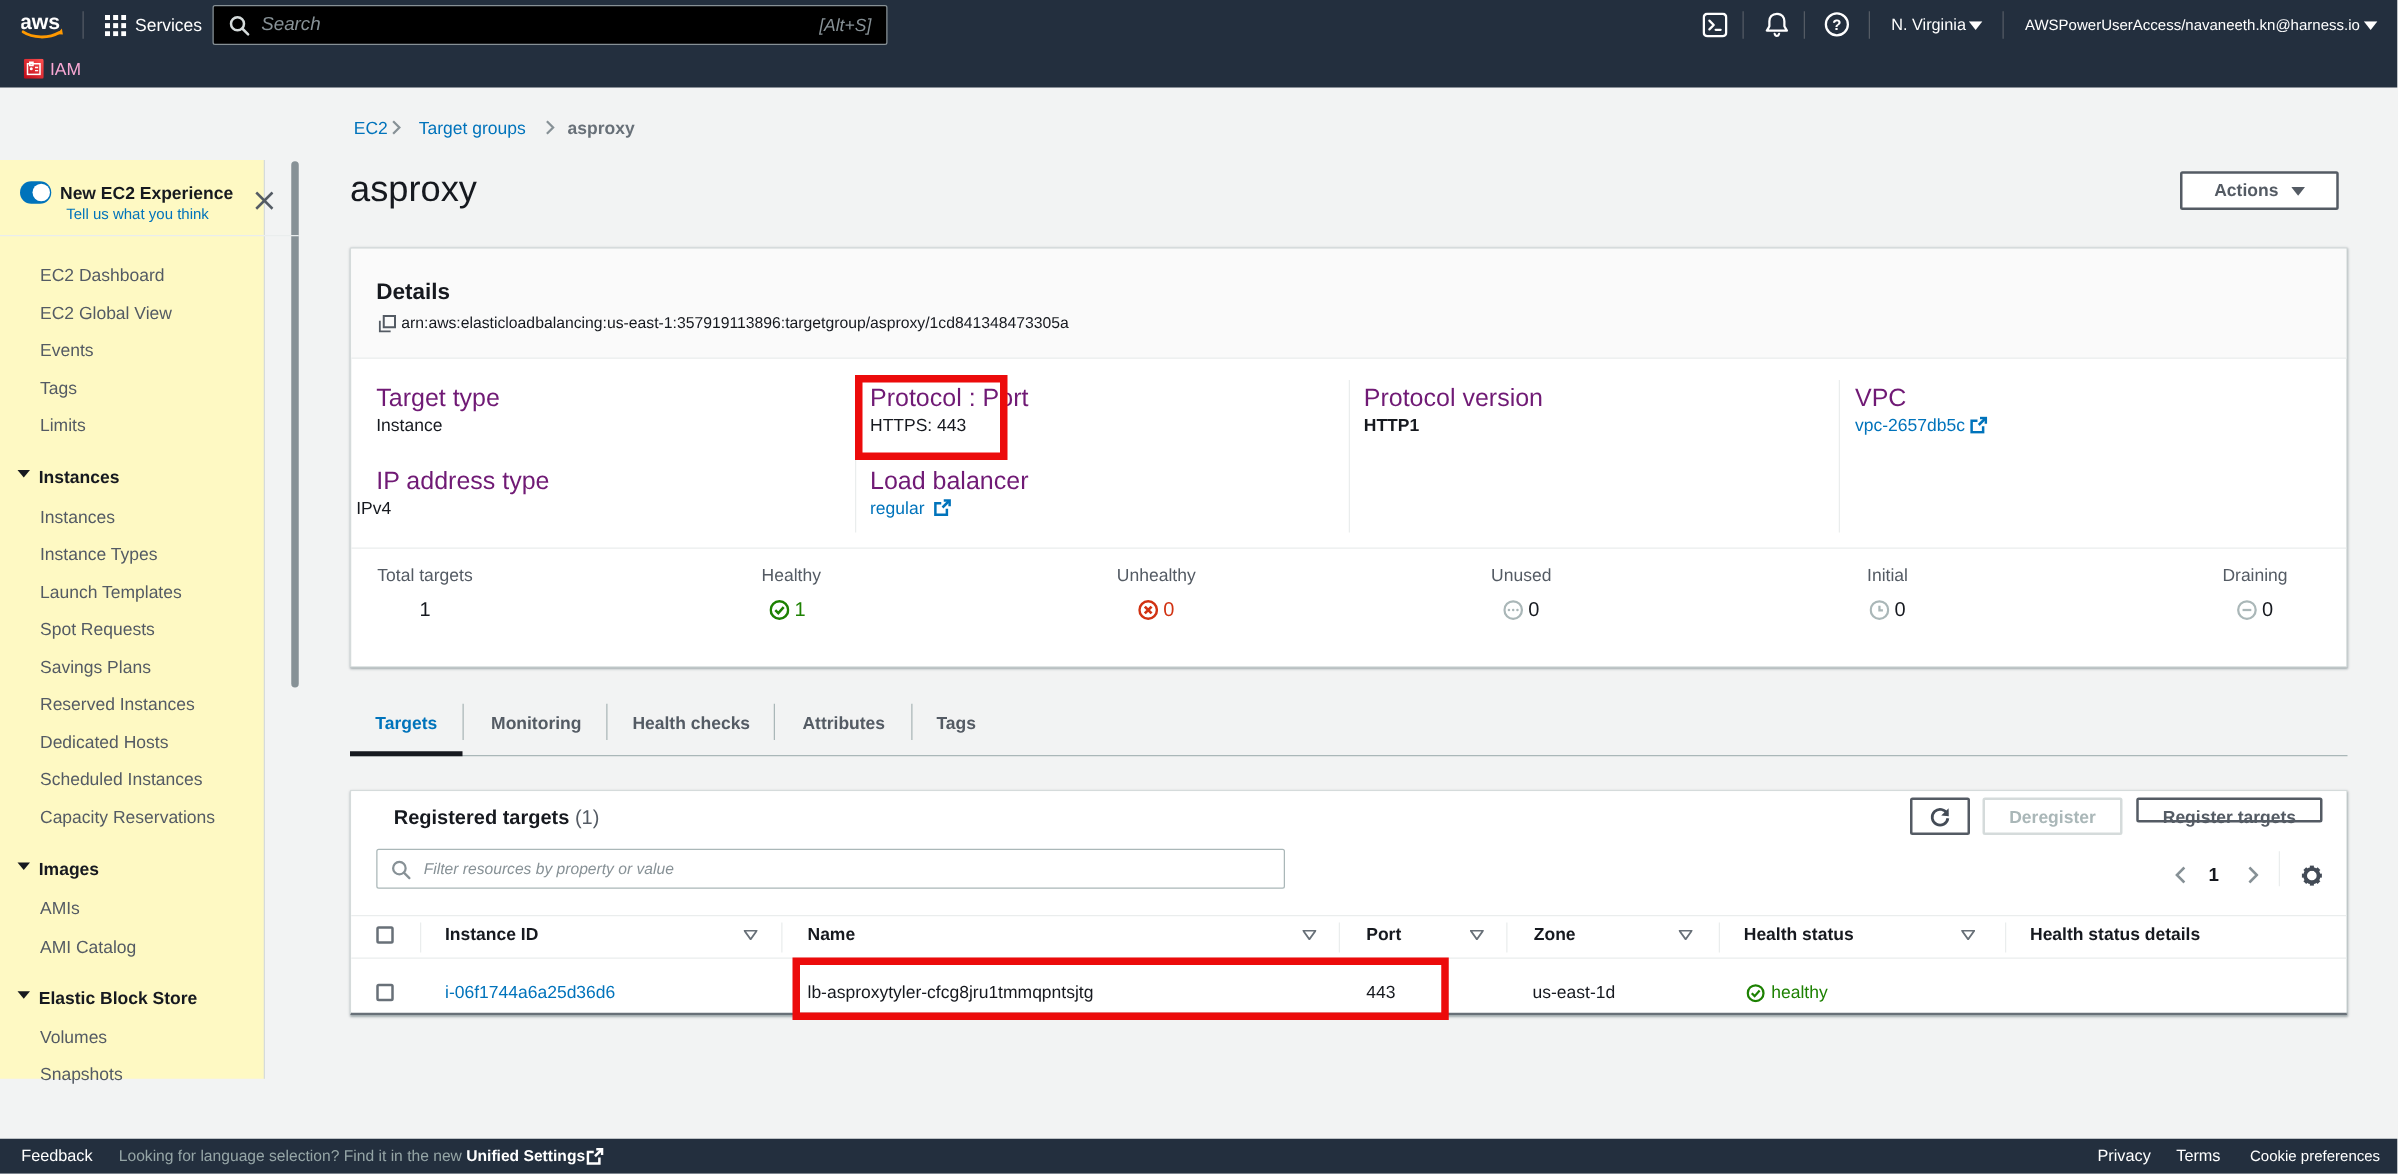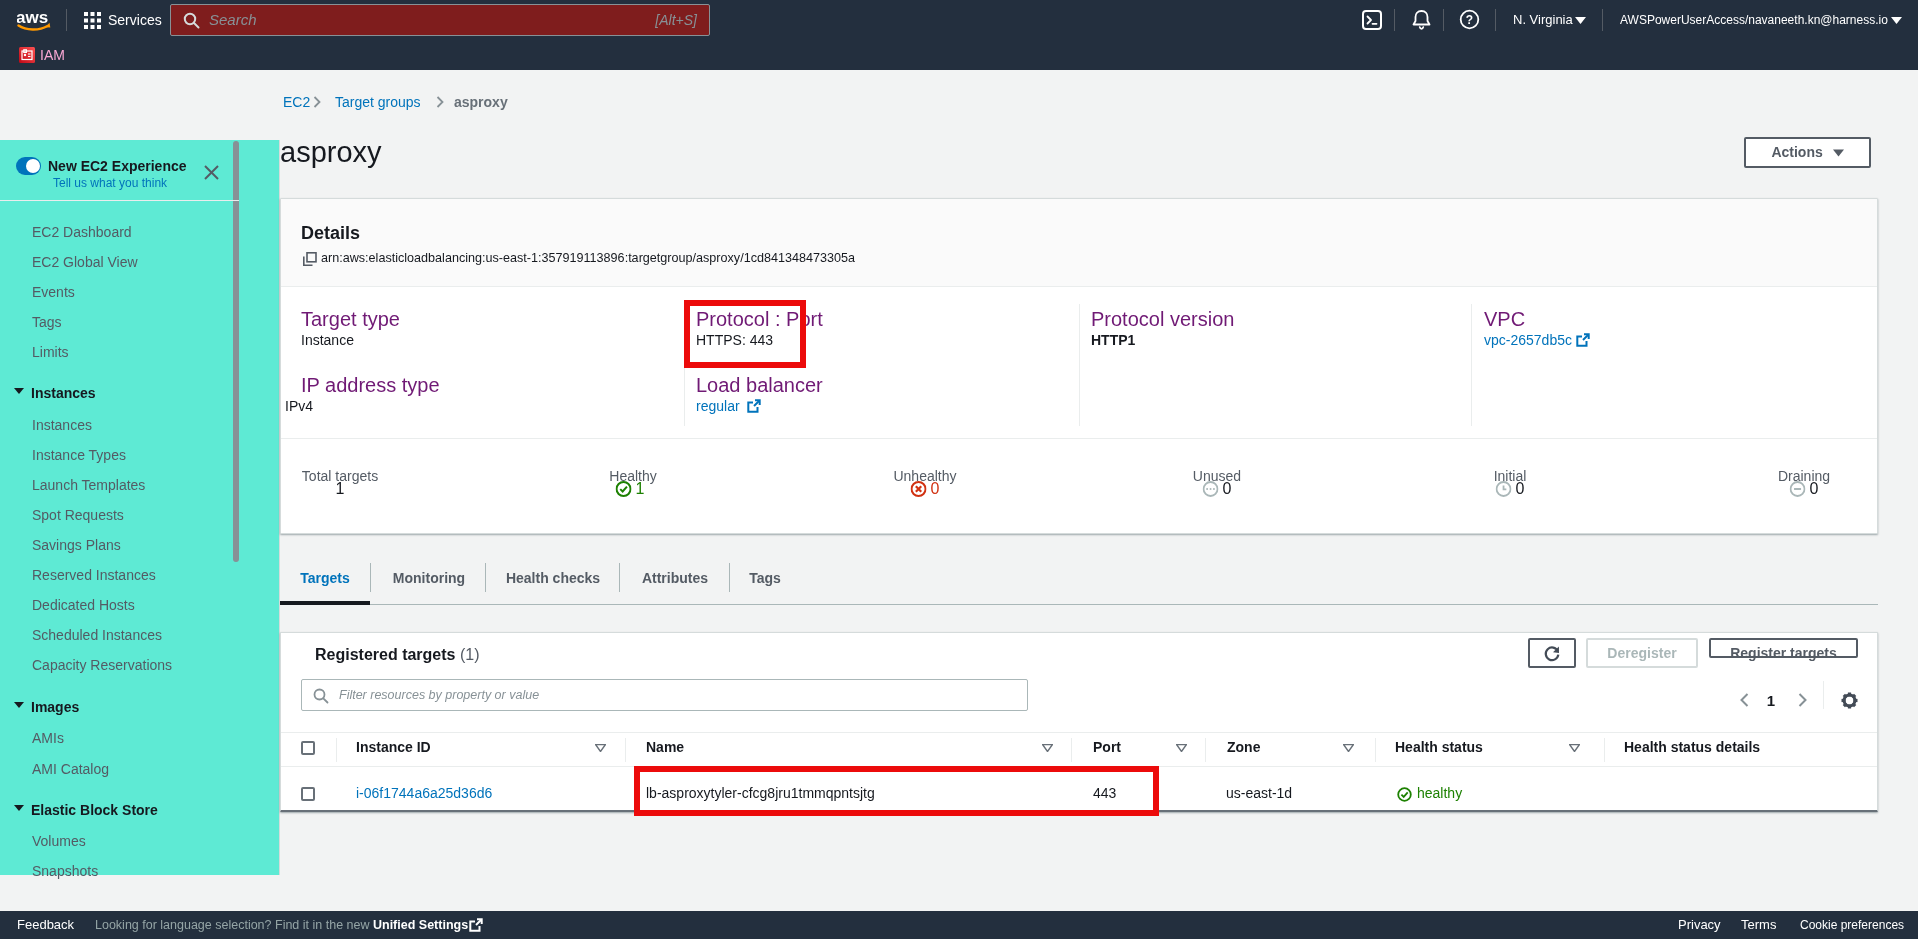--- a/index.html
+++ b/index.html
@@ -4,42 +4,42 @@
 <style>
 * { margin:0; padding:0; box-sizing:border-box; }
 html,body { width:1918px; height:939px; overflow:hidden; }
 body { font-family:"Liberation Sans", sans-serif; background:#f2f3f3; position:relative; color:#16191f; }
 .abs { position:absolute; }
 
 #topnav { position:absolute; left:0; top:0; width:1918px; height:40px; background:#232f3e; }
 #favbar { position:absolute; left:0; top:40px; width:1918px; height:30px; background:#232f3e; }
 .navdiv { position:absolute; width:1px; top:9px; height:22px; background:#545b64; }
 .navtext { position:absolute; color:#ffffff; font-size:14px; line-height:40px; height:40px; }
-#searchbox { position:absolute; left:170px; top:4px; width:540px; height:32px; background:#7f1d1d; border:1px solid #879196; border-radius:2px; }
+#searchbox { position:absolute; left:170px; top:4px; width:540px; height:32px; background:#000000; border:1px solid #879196; border-radius:2px; }
 #searchbox .ph { position:absolute; left:38px; top:0; line-height:30px; font-size:15px; font-style:italic; color:#879196; }
 #searchbox .alt { position:absolute; right:12px; top:0; line-height:30px; font-size:14px; color:#879196;font-style:italic; }
 
-#sidebar { position:absolute; left:0; top:140px; width:280px; height:735px; background:#5eead4; border-right:1px solid #d5dbdb; }
+#sidebar { position:absolute; left:0; top:128px; width:212px; height:735px; background:#fef9c3; border-right:1px solid #d5dbdb; }
 #sbthumb { position:absolute; left:233px; top:1px; width:6px; height:421px; background:#879196; border-radius:3px; }
 .sbitem { position:absolute; left:32px; font-size:14px; color:#545b64; white-space:nowrap; }
 .sbhead { position:absolute; left:31px; font-size:14px; font-weight:bold; color:#16191f; white-space:nowrap; }
 .sbtri { position:absolute; left:14px; width:0; height:0; border-left:5px solid transparent; border-right:5px solid transparent; border-top:6px solid #16191f; }
 
 .link { color:#0073bb; text-decoration:none; }
 .card { position:absolute; background:#fff; border:1px solid #d5dbdb; border-radius:1px; box-shadow:0 1px 2px rgba(0,28,36,0.35); }
 .lbl { position:absolute; font-size:20px; color:#701a75; white-space:nowrap; }
 .val { position:absolute; font-size:14px; color:#16191f; white-space:nowrap; }
 .btn { position:absolute; background:#fff; border:2px solid #545b64; border-radius:2px; font-weight:bold; font-size:14px; color:#545b64; text-align:center; }
 .redbox { position:absolute; border:6px solid #ec0b0b; background:transparent; z-index:30; }
 .vsep { position:absolute; width:1px; background:#eaeded; }
 .hsep { position:absolute; height:1px; background:#eaeded; }
 .th { position:absolute; top:106px; font-size:14px; font-weight:bold; color:#16191f; white-space:nowrap; }
 .filt { position:absolute; top:111px; width:11px; height:8px; }
 .cb { width:14px; height:14px; background:#fff; border:2px solid #687078; border-radius:2px; }
-.statlbl { position:absolute; transform:translateX(-50%); font-size:14px; color:#545b64; white-space:nowrap;margin-top:16px; }
+.statlbl { position:absolute; transform:translateX(-50%); font-size:14px; color:#545b64; white-space:nowrap; }
 .statval { position:absolute; transform:translateX(-50%); font-size:16px; color:#16191f; white-space:nowrap; }
 
 #footer { position:absolute; left:0; top:911px; width:1918px; height:28px; background:#232f3e; font-size:14px; }
 #footer span { position:absolute; line-height:28px; white-space:nowrap; }
 </style>
 </head>
 <body>
 <div id="topnav">
 
   <svg class="abs" style="left:17px;top:7px" width="36" height="26" viewBox="0 0 36 26">

